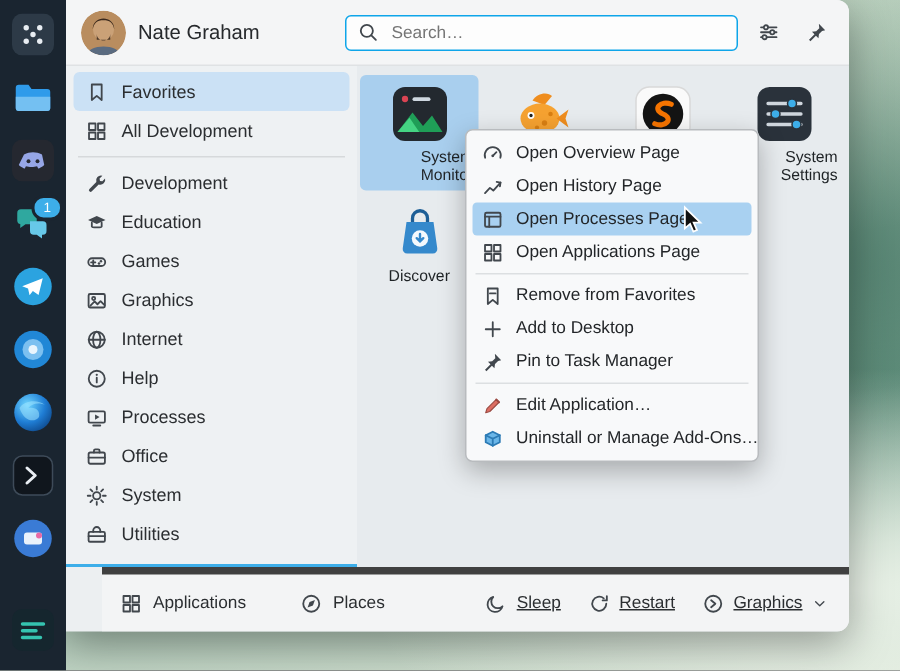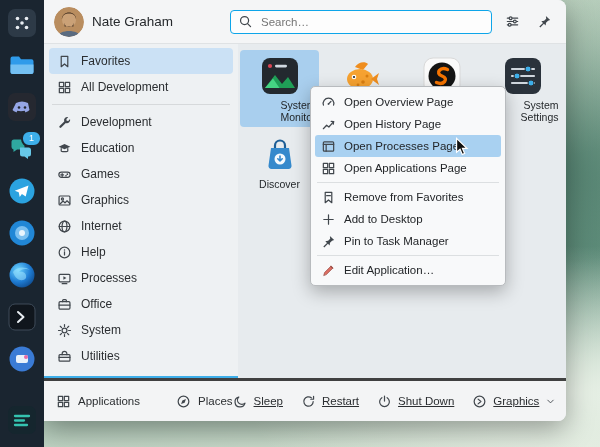--- a/index.html
+++ b/index.html
@@ -59,22 +59,22 @@
   .tab-indicator{position:absolute;left:0;bottom:0;width:194px;height:2px;background:#3daee9;}
   
   .menu{position:absolute;left:266px;top:86px;width:196px;background:#f8f9fa;
     border:1px solid #b8bbbe;border-radius:5px;box-shadow:0 6px 18px rgba(0,0,0,.28);
     padding:4px;z-index:6;box-sizing:border-box;}
   .mitem{height:22px;display:flex;align-items:center;gap:8px;padding:0 6px;border-radius:3px;
     font-size:11.5px;color:#232629;white-space:nowrap;cursor:pointer;}
   .mitem.hl{background:#a9d1f1;}
   .msep{height:1px;background:#dcdfe1;margin:3px 2px;}
   
-  .lfooter{height:43px;flex:0 0 43px;background:#f3f4f5;border-top:3px solid #404040;
-    display:flex;align-items:center;padding:0 14px 0 12px;box-sizing:border-box;font-size:11.5px;color:#2b2e31;}
+  .lfooter{height:43px;flex:0 0 43px;background:#f3f4f5;border-top:5px solid #404040;
+    display:flex;align-items:center;padding:0 14px 0 12px;box-sizing:border-box;font-size:11.5px;color:#2b2e31;margin-left:24px;}
   .ftab{display:flex;align-items:center;gap:7px;cursor:pointer;}
   .ftab + .ftab{margin-left:36px;}
   .factions{margin-left:auto;display:flex;align-items:center;gap:18px;text-decoration:underline;}
   .faction{display:flex;align-items:center;gap:6px;cursor:pointer;white-space:nowrap;}
   
   .cursor{position:absolute;left:452px;top:136px;width:22px;height:22px;z-index:10;pointer-events:none;}
 </style>
 </head>
 <body>
 
@@ -446,29 +446,20 @@
               <svg class="oi" viewBox="0 0 16 16">
                 <path d="M13 8a5 5 0 1 1-1.8-3.85"></path>
                 <path d="M13.4 2.6v3h-3"></path>
               </svg>
             </span>
           <span>Restart</span>
         </div>
         <div class="faction">
           <span>
               <svg class="oi" viewBox="0 0 16 16">
-                <path d="M8 2.2v5.3"></path>
-                <path d="M5.2 3.9a5.2 5.2 0 1 0 5.6 0"></path>
-              </svg>
-            </span>
-          <span>Shut Down</span>
-        </div>
-        <div class="faction">
-          <span>
-              <svg class="oi" viewBox="0 0 16 16">
                 <circle cx="8" cy="8" r="5.7"></circle>
                 <path d="M6.5 5.5L9.5 8l-3 2.5"></path>
               </svg>
             </span>
           <span>Graphics</span>
           <span>
               <svg class="oi" viewBox="0 0 16 16" style="width:11px;height:11px">
                 <path d="M4 6l4 4 4-4"></path>
               </svg>
             </span>
@@ -545,19 +536,28 @@
       <div class="msep"></div>
       <div class="mitem">
         <span>
             <svg class="oi" viewBox="0 0 16 16">
               <path d="M3 13l.9-2.9 6.6-6.6 2 2-6.6 6.6z" fill="#dd6e63" stroke="#9a4a42" stroke-width=".8"></path>
               <path d="M10.5 3.5l2 2" stroke="#9a4a42"></path>
             </svg>
           </span>
         <span>Edit Application…</span>
       </div>
+      <div class="mitem">
+        <span>
+            <svg class="oi" viewBox="0 0 16 16">
+              <path d="M3 5.5l5-2.5 5 2.5v5L8 13 3 10.5z" fill="#6ab6e8" stroke="#2c7bb5"></path>
+              <path d="M3 5.5L8 8l5-2.5M8 8v5" stroke="#2c7bb5"></path>
+            </svg>
+          </span>
+        <span>Uninstall or Manage Add-Ons…</span>
+      </div>
     </div>
   </div>
 
   <svg class="cursor" viewBox="0 0 24 24">
     <path d="M5 2.5v15.2l3.8-3.2 2.4 5.6 2.6-1.1-2.4-5.5h4.9z" fill="#111" stroke="#fff" stroke-width="1.3"></path>
   </svg>
 </div>
 
 </body></html>

